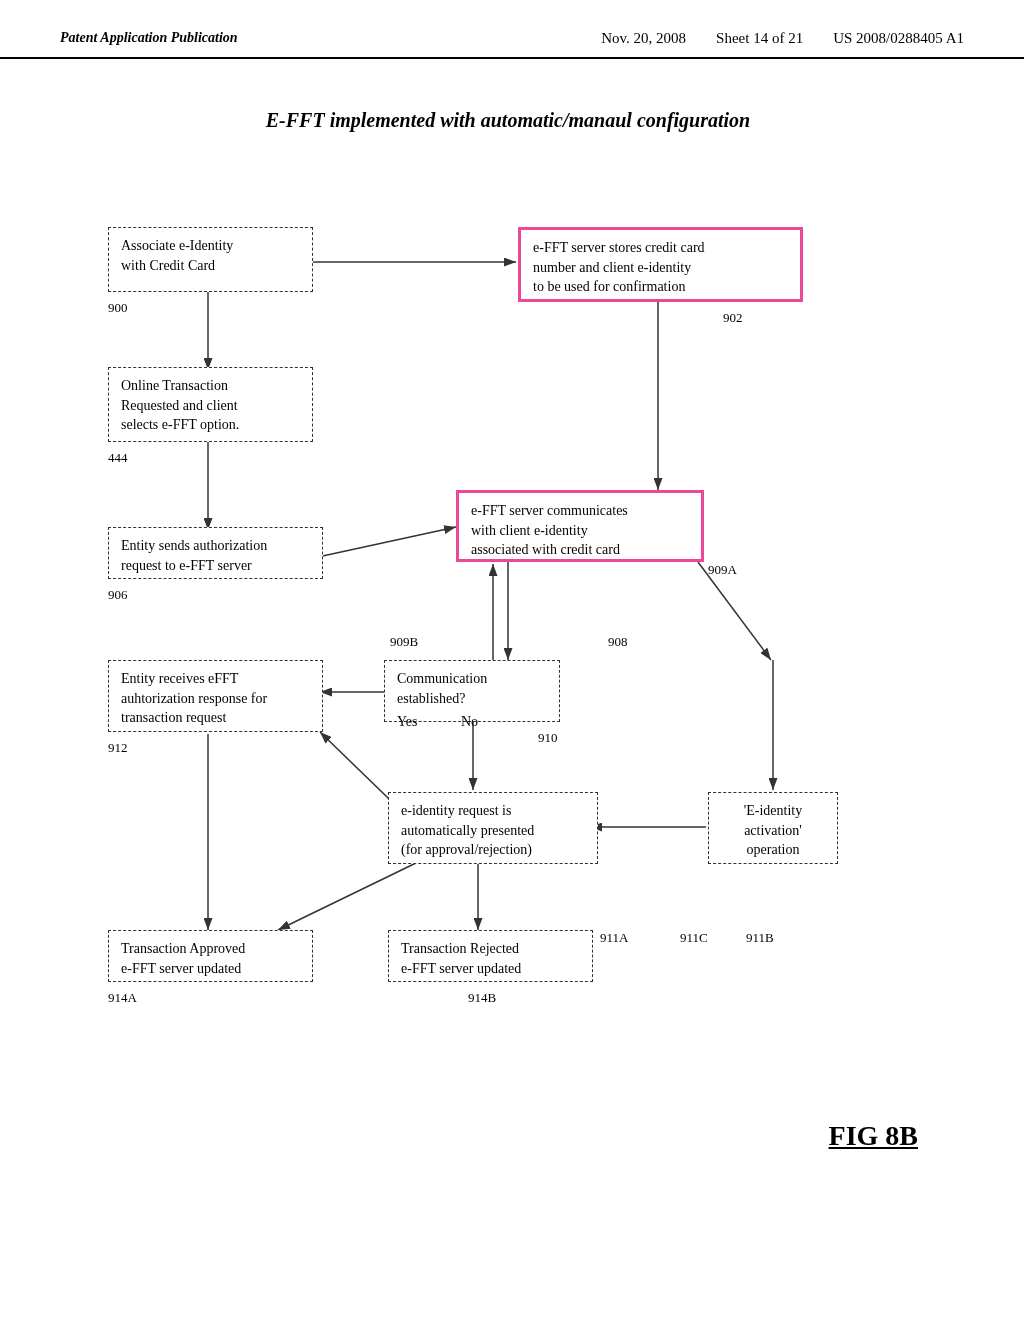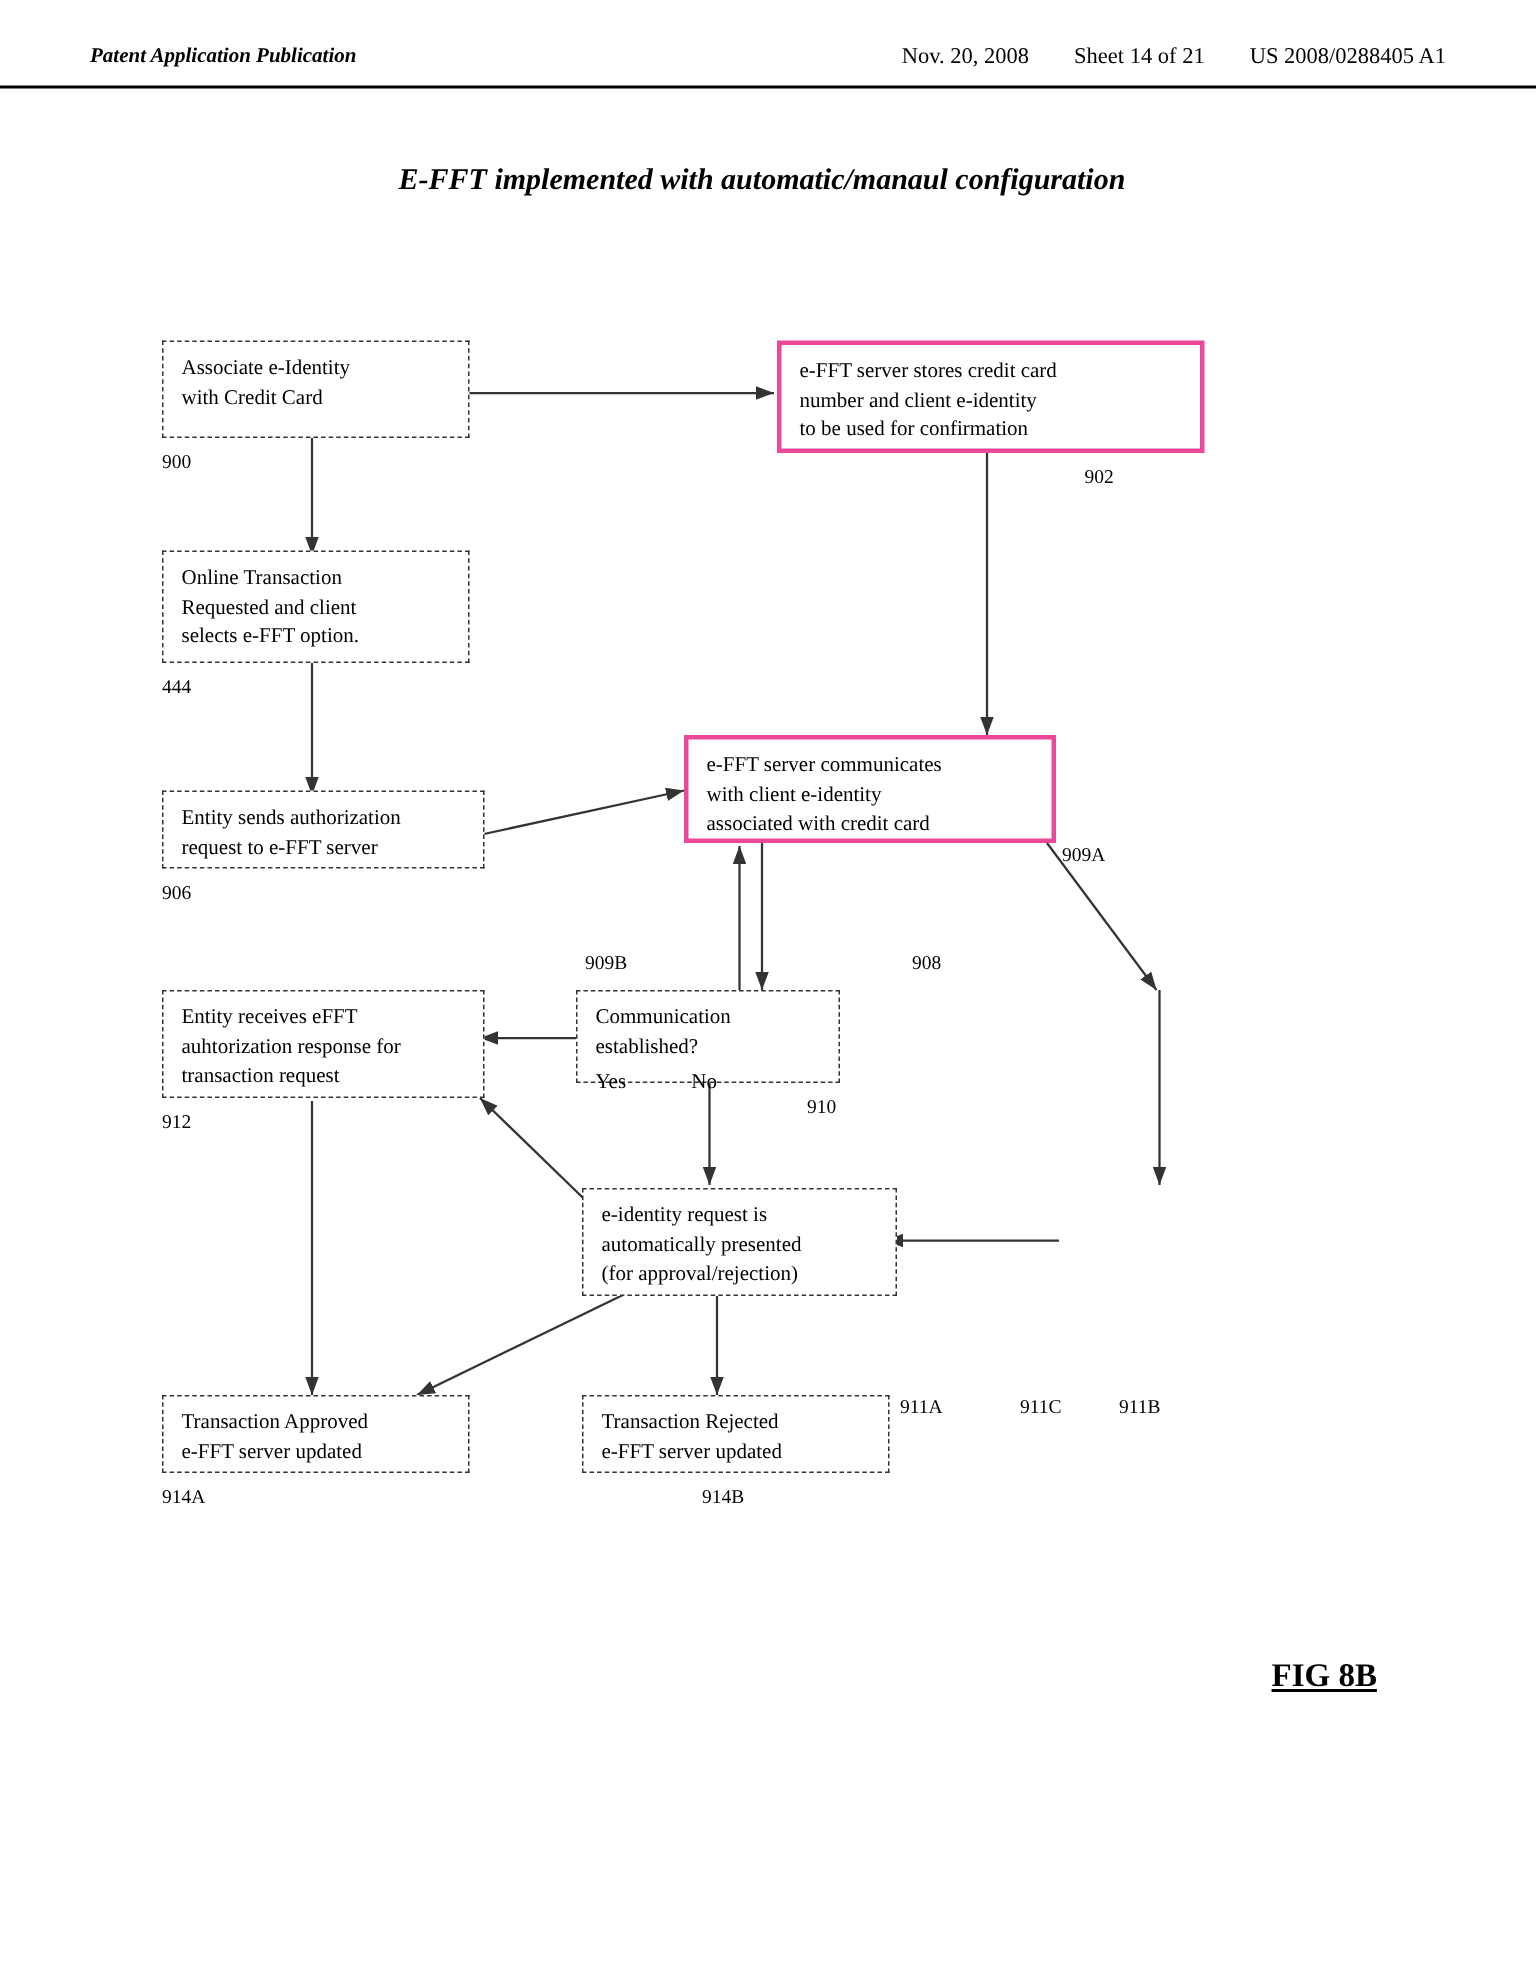--- a/index.html
+++ b/index.html
@@ -188,31 +188,34 @@
 
     <div class="box box-dashed" style="left:30px; top:488px; width:215px; height:72px;">
       Entity receives eFFT<br>auhtorization response for<br>transaction request
     </div>
     <div class="step-label" style="left:30px; top:568px;">912</div>
 
     <div class="box box-dashed" style="left:310px; top:620px; width:210px; height:72px;">
       e-identity request is<br>automatically presented<br>(for approval/rejection)
     </div>
 
+    <div class="box box-dashed" style="left:630px; top:620px; width:130px; height:72px; text-align:center;">
+      'E-identity<br>activation'<br>operation
+    </div>
 
     <div class="step-label" style="left:522px; top:758px;">911A</div>
     <div class="step-label" style="left:602px; top:758px;">911C</div>
     <div class="step-label" style="left:668px; top:758px;">911B</div>
 
     <div class="box box-dashed" style="left:30px; top:758px; width:205px; height:52px;">
       Transaction Approved<br>e-FFT server updated
     </div>
     <div class="step-label" style="left:30px; top:818px;">914A</div>
 
     <div class="box box-dashed" style="left:310px; top:758px; width:205px; height:52px;">
       Transaction Rejected<br>e-FFT server updated
     </div>
     <div class="step-label" style="left:390px; top:818px;">914B</div>
 
-    <div style="position:absolute; bottom:22px; right:20px; font-size:22px; font-weight:bold; text-decoration:underline;">FIG 8B</div>
+    <div style="position:absolute; bottom:0; right:20px; font-size:28px; font-weight:bold; text-decoration:underline;">FIG 8B</div>
 
   </div>
 </div>
 
 </body></html>

